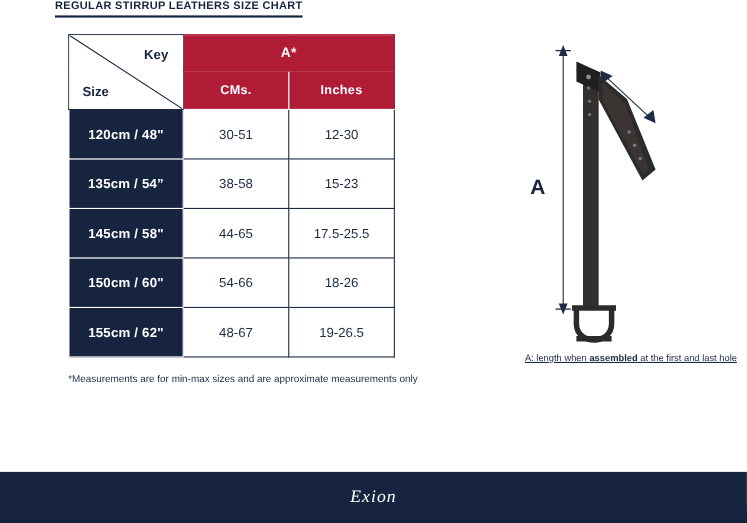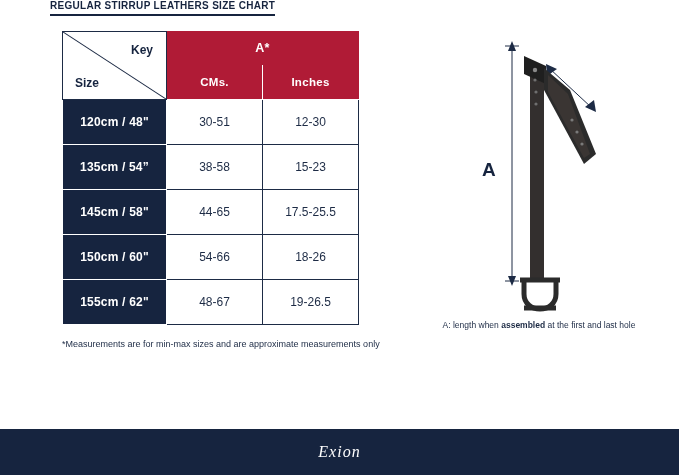--- a/index.html
+++ b/index.html
@@ -130,23 +130,24 @@
     left: 420px;
     top: 28px;
     width: 240px;
     height: 290px;
   }
   .diagram-caption {
     position: absolute;
     left: 408px;
     top: 320px;
     width: 262px;
-    text-align: center;
+    text-align: right;
     font-size: 8.5px;
     color: #1d2b45;
+    text-decoration: underline;
   }
   .diagram-caption b { font-weight: bold; }
 
   
   .footer {
     position: absolute;
     left: 0;
     bottom: 0;
     width: 679px;
     height: 46px;

